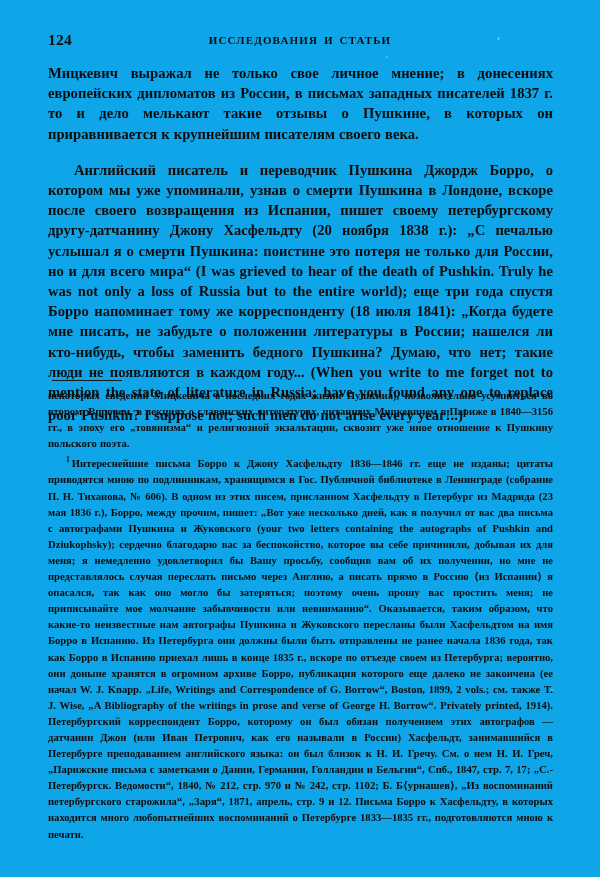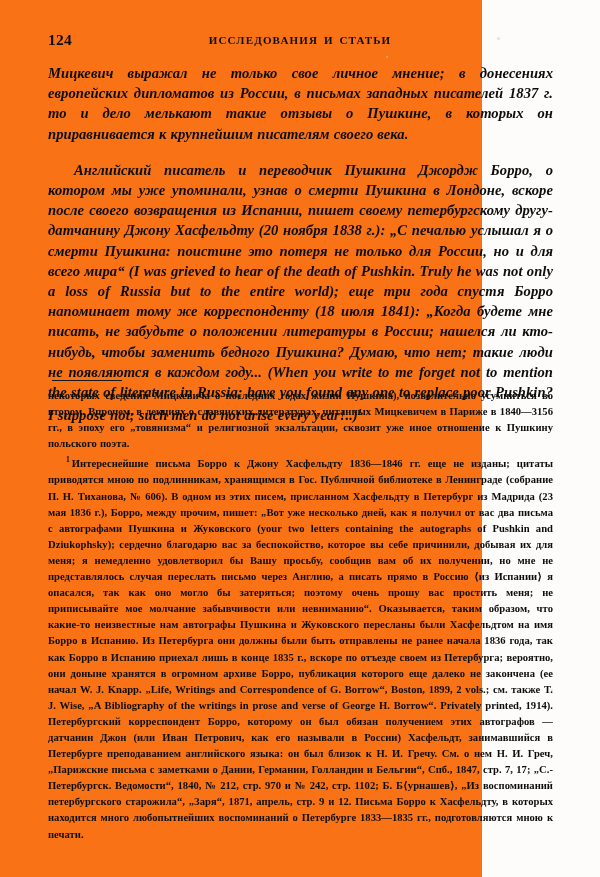--- a/index.html
+++ b/index.html
@@ -11,25 +11,25 @@
     width: 600px;
     height: 877px;
     background: #fdfcfa;
     font-family: "Liberation Serif", "DejaVu Serif", serif;
     color: #0d0d0d;
     overflow: hidden;
   }
 
   .page {
     position: relative;
-    width: 482px;
+    width: 600px;
     height: 877px;
     box-sizing: border-box;
     padding: 12px;
-    background: #f97316;
+    background: #0ea5e9;
   }
 
   
   .running-head {
     position: absolute;
     top: 30px;
     left: 48px;
     width: 504px;
     height: 20px;
   }
@@ -54,21 +54,20 @@
     line-height: 20px;
     word-spacing: 2px;
   }
 
   
   .body-block {
     position: absolute;
     top: 63px;
     left: 48px;
     width: 505px;
-    font-style: italic;
   }
   p.body-par {
     margin: 0;
     font-size: 14.6px;
     line-height: 20.2px;
     text-align: justify;
     text-align-last: left;
     font-weight: 600;
     letter-spacing: 0.05px;
     word-spacing: 0.4px;

